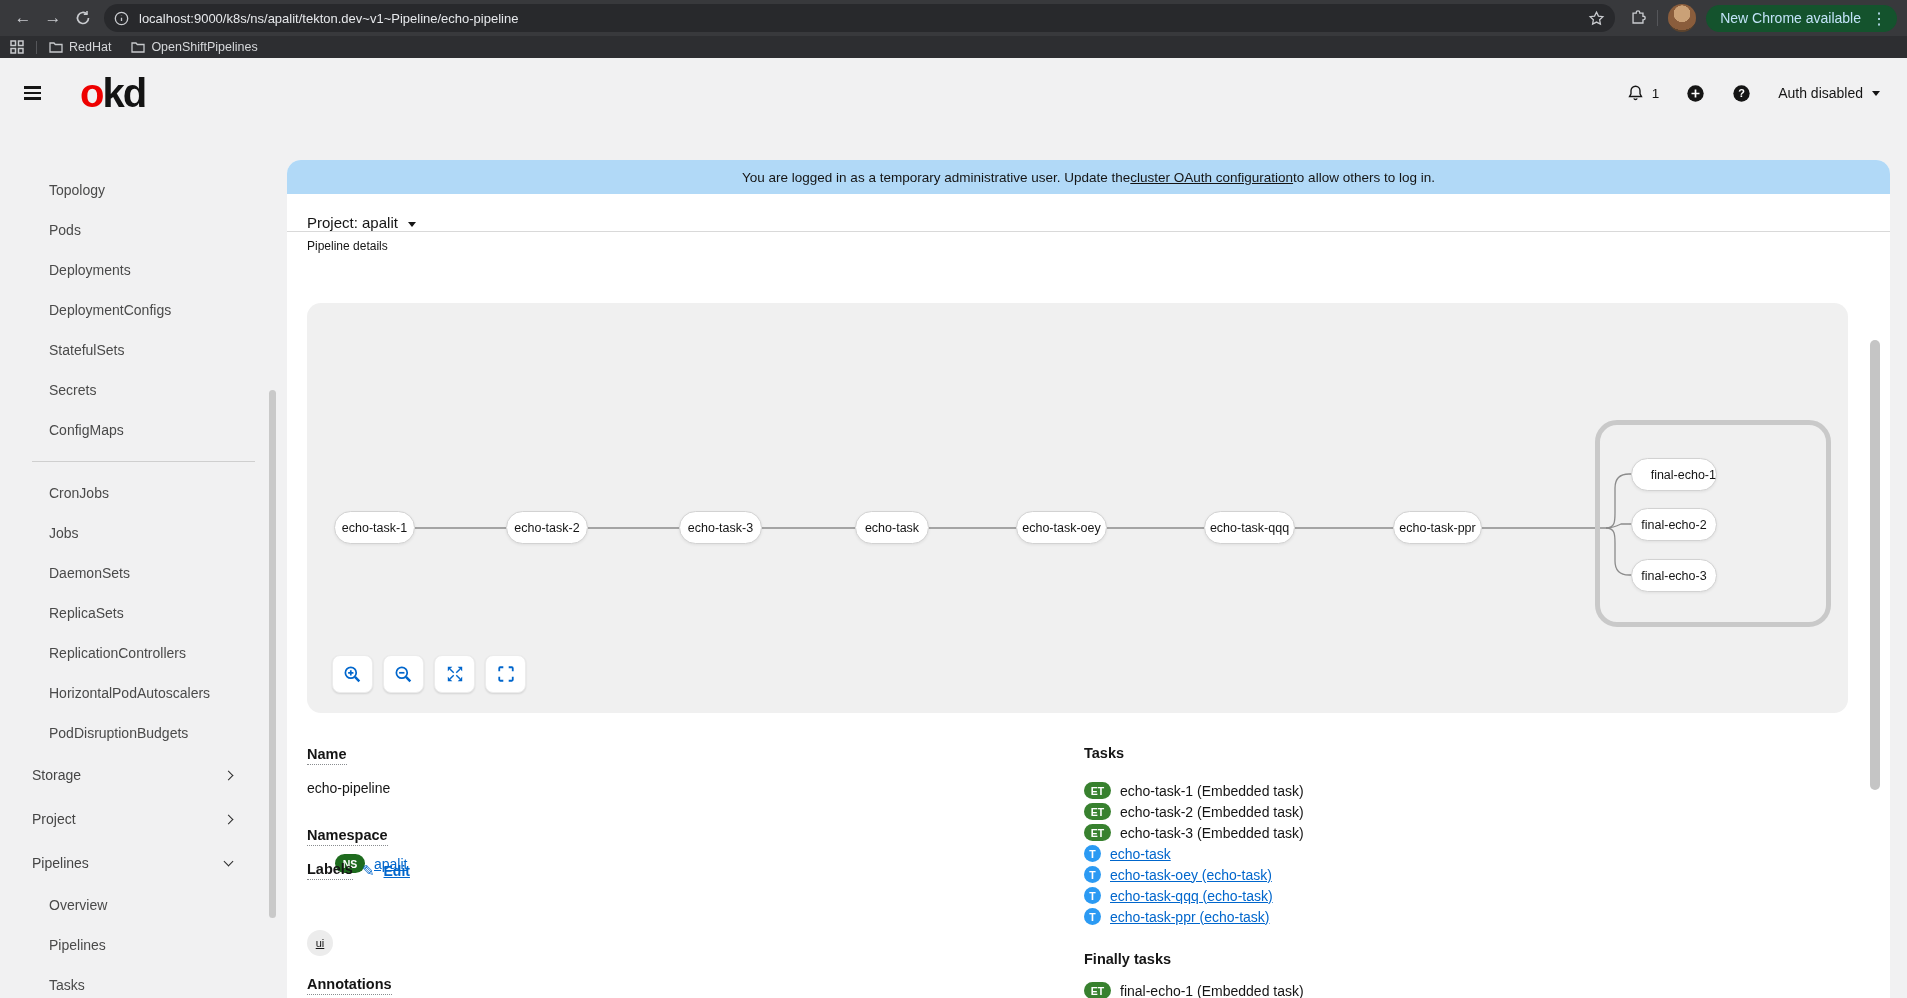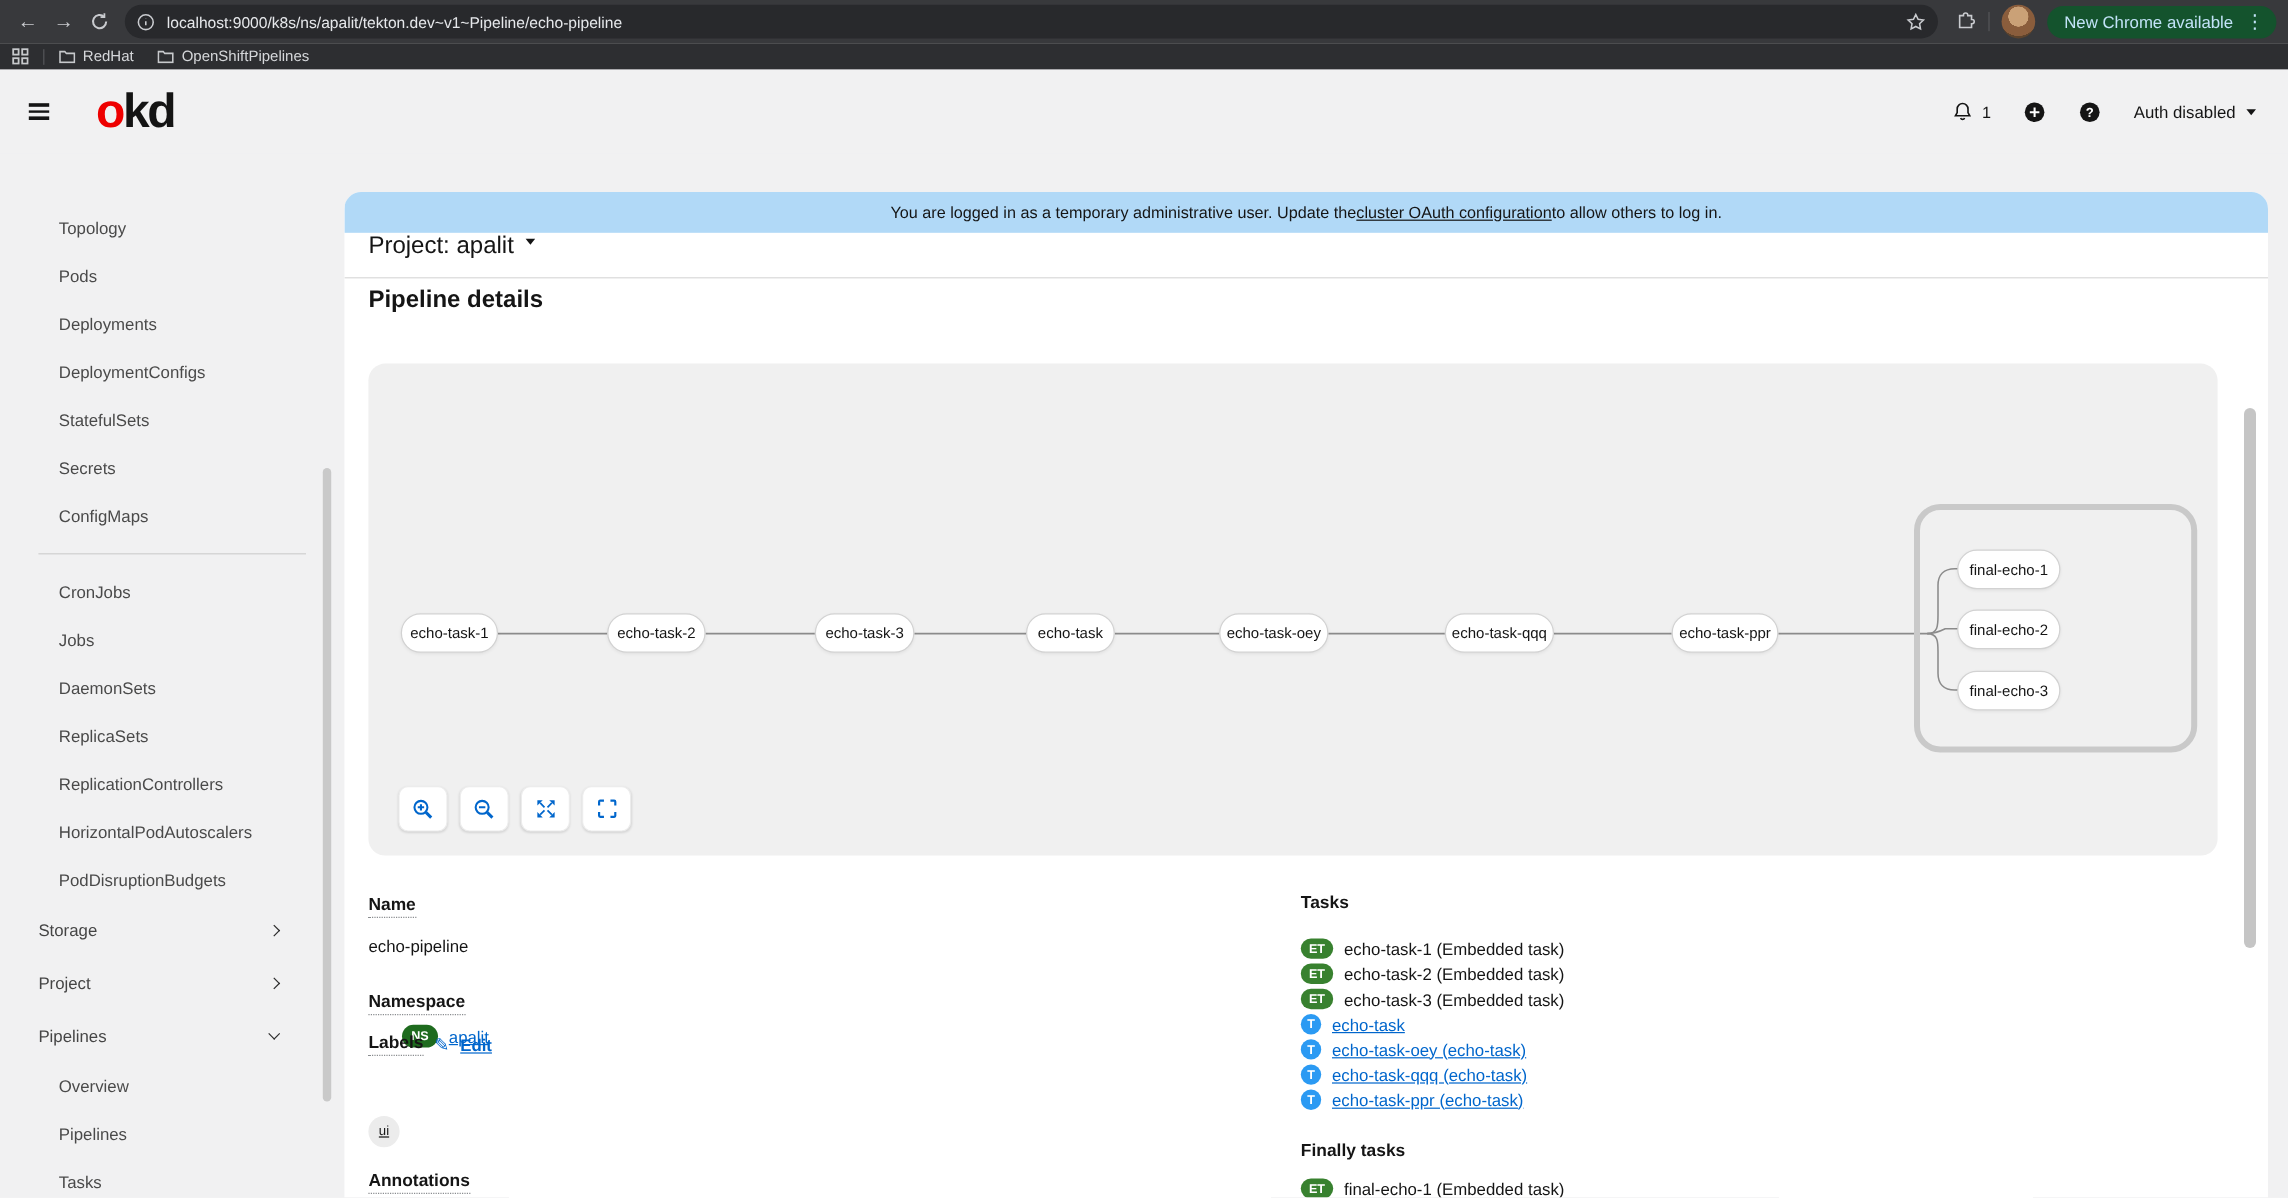--- a/index.html
+++ b/index.html
@@ -60,24 +60,24 @@
 
   
   .panel { position:absolute; left:287px; top:32px; width:1603px; height:838px; background:#fff;
     border-radius:14px 14px 0 0; overflow:hidden; }
 
   .banner { position:absolute; top:0; left:0; right:0; height:34px; background:#b1d9f7;
     display:flex; align-items:center; justify-content:center; font-size:13.5px; color:#151515; }
   .banner a, .banner .banner-link { color:#151515; text-decoration:underline; cursor:pointer; }
 
   .project-bar { position:absolute; top:34px; left:0; right:0; height:38px;
-    border-bottom:1px solid #d9d9d9; display:flex; align-items:flex-start; padding-left:20px;
-    font-size:20px; color:#151515; gap:10px; cursor:pointer; }
-
-  .page-title { position:absolute; top:79px; left:20px; font-size:20px; font-weight:700; color:#151515; }
+    border-bottom:1px solid #d9d9d9; display:flex; align-items:flex-end; padding-left:20px;
+    font-size:15px; color:#151515; gap:10px; cursor:pointer; }
+
+  .page-title { position:absolute; top:79px; left:20px; font-size:12px; font-weight:400; color:#151515; }
 
   .graph-panel { position:absolute; top:143px; left:20px; width:1541px; height:410px;
     background:#f0f0f0; border-radius:14px; }
   .graph-panel svg.edges { position:absolute; inset:0; }
   .graph-node { position:absolute; height:33px; background:#fff; border:1px solid #d2d2d2;
     border-radius:17px; display:flex; align-items:center; justify-content:center; font-size:12.5px;
     color:#151515; box-shadow:0 1px 3px rgba(0,0,0,.07); cursor:pointer; white-space:nowrap; }
   .finally-box { position:absolute; left:1288px; top:117px; width:236px; height:207px;
     border:5px solid #c9c9c9; border-radius:22px; }
   .controls { position:absolute; left:25px; top:352px; display:flex; gap:10px; }
@@ -363,21 +363,21 @@
           <div class="graph-node" style="left: 897px; width: 91px; top: 208px;">
             <span>echo-task-qqq</span>
           </div>
 
           <div class="graph-node" style="left: 1086px; width: 89px; top: 208px;">
             <span>echo-task-ppr</span>
           </div>
         </div>
       <div id="finally-nodes">
 
-          <div class="graph-node" style="left: 1324px; width: 86px; top: 155px;">
+          <div class="graph-node" style="left: 1324px; width: 86px; top: 155px; justify-content: flex-end;">
             <span>final-echo-1</span>
           </div>
 
           <div class="graph-node" style="left: 1324px; width: 86px; top: 205px;">
             <span>final-echo-2</span>
           </div>
 
           <div class="graph-node" style="left: 1324px; width: 86px; top: 256px;">
             <span>final-echo-3</span>
           </div>

